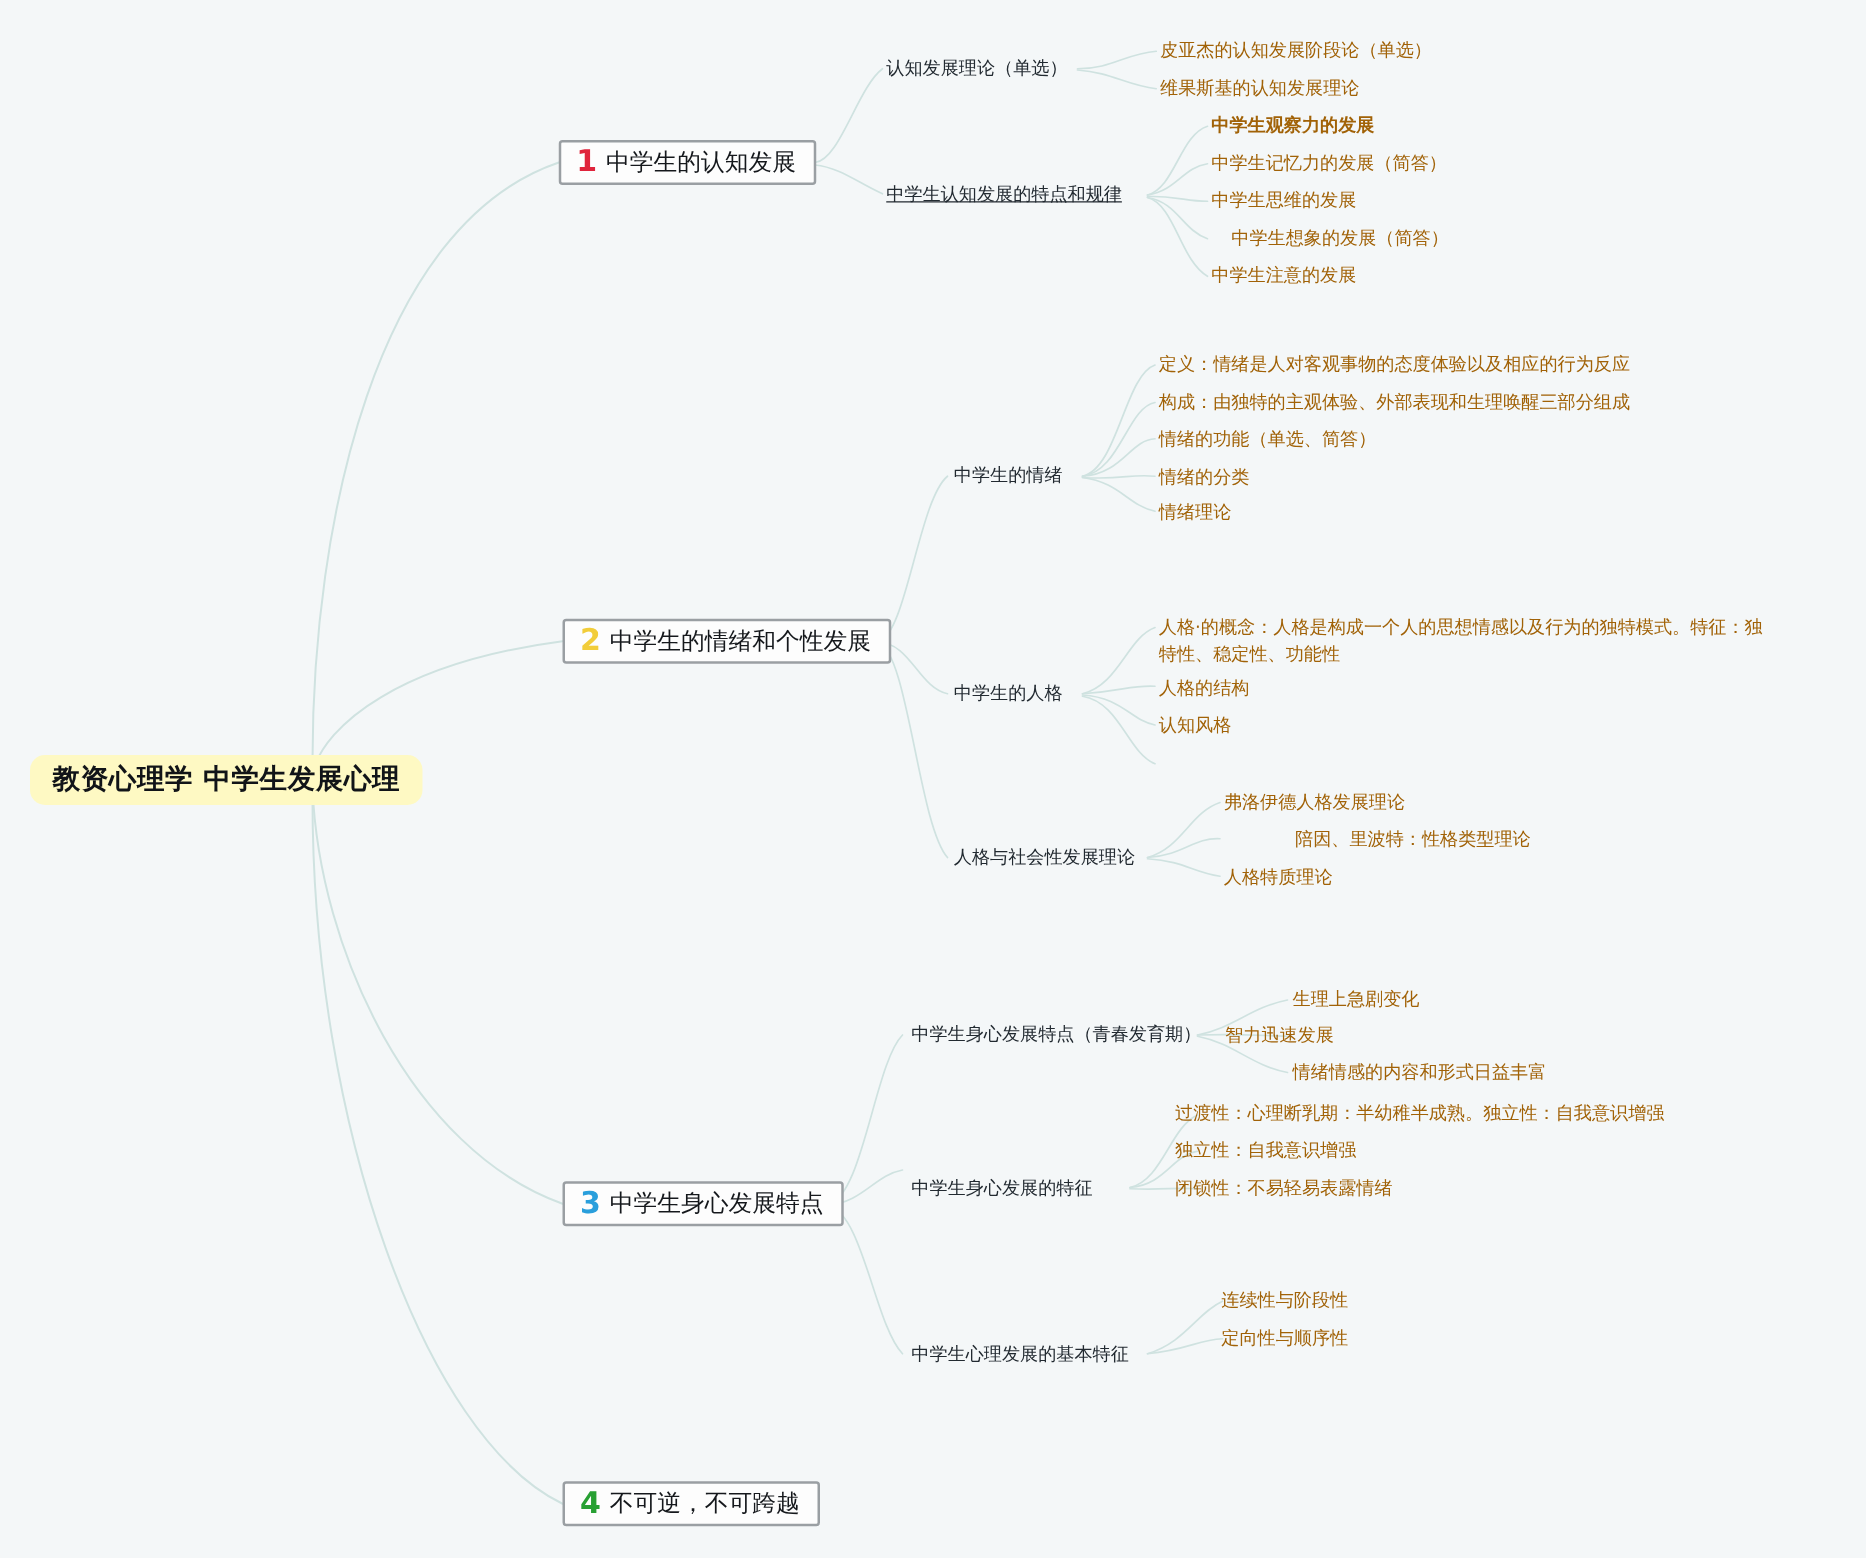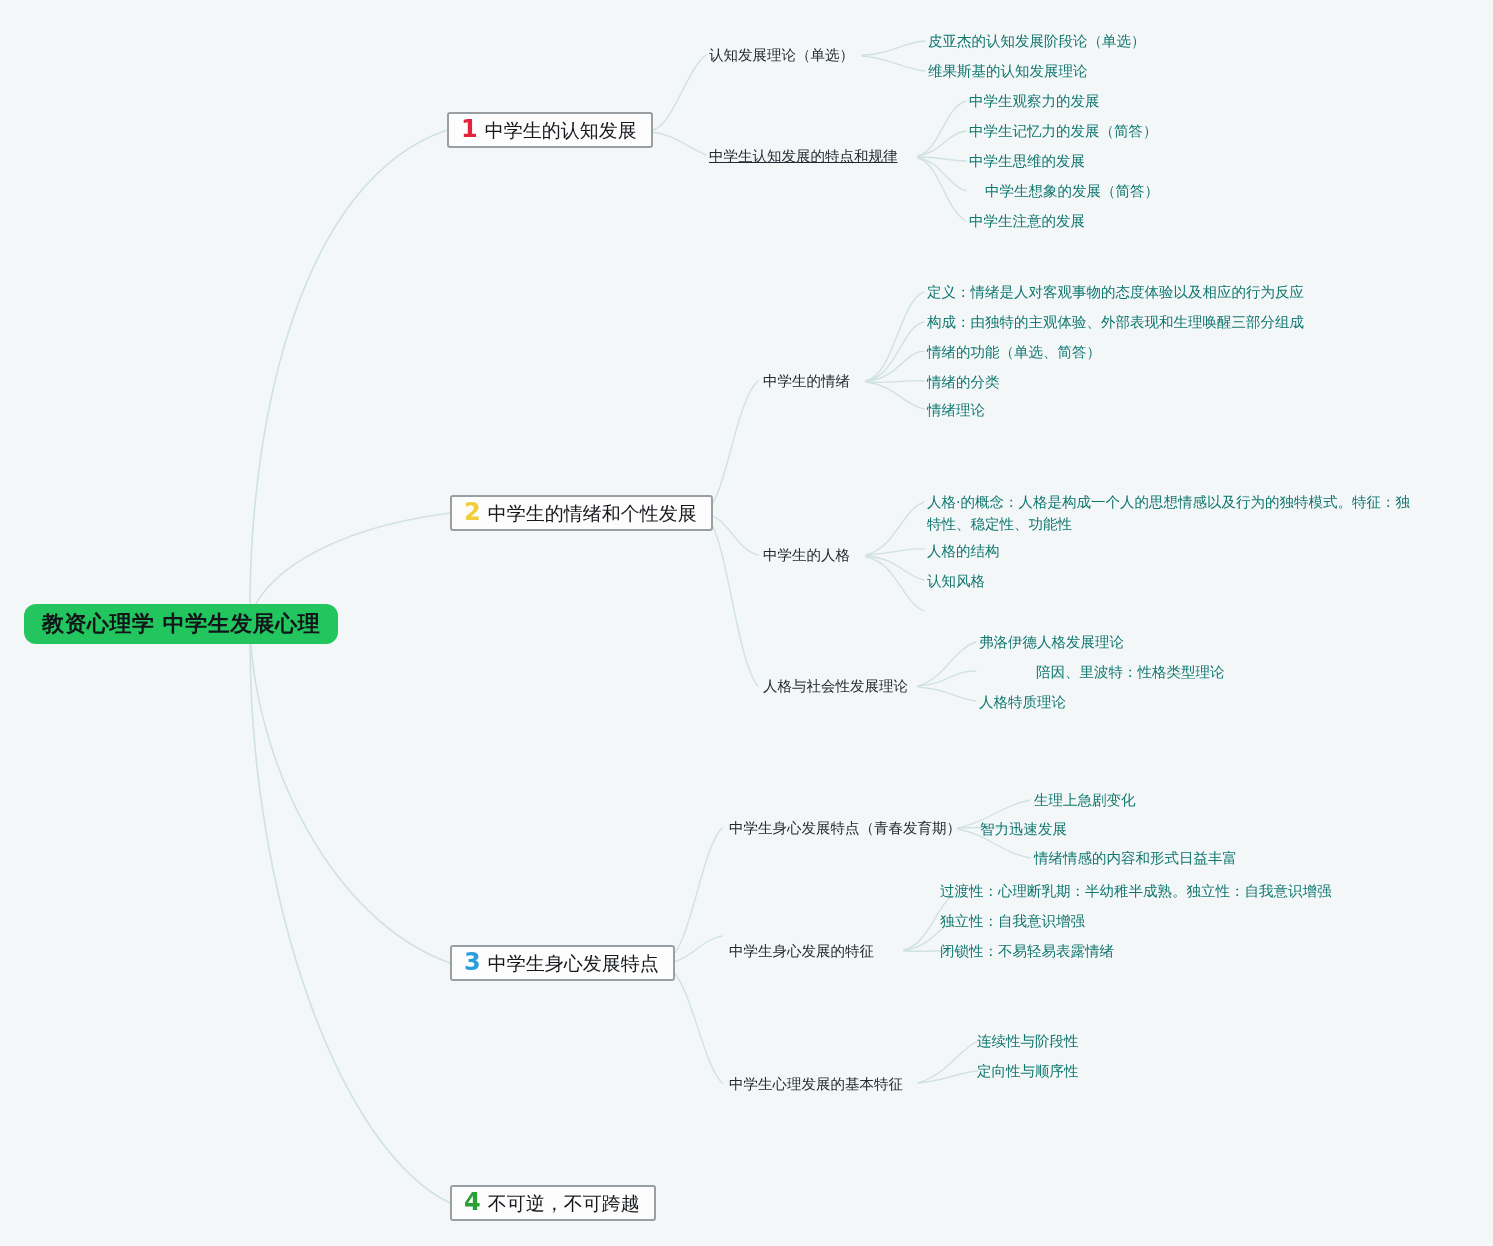--- a/index.html
+++ b/index.html
@@ -34,21 +34,21 @@
 
   
   .root-node {
     position: absolute;
     left: 24px;
     top: 604px;
     height: 40px;
     display: flex;
     align-items: center;
     padding: 2px 18px;
-    background: #22c55e;
+    background: #fef9c3;
     border-radius: 12px;
     box-sizing: border-box;
   }
   .root-node .root-label {
     font-size: 22px;
     font-weight: bold;
     color: #111418;
     letter-spacing: 0.5px;
     white-space: nowrap;
     line-height: 1;
@@ -91,21 +91,21 @@
     font-size: 14.5px;
     color: #232a31;
     line-height: 22px;
     white-space: nowrap;
   }
   .leaf-node.wrap {
     white-space: normal;
     width: 488px;
   }
   .leaf-node.l2 { color: #222a31; }
-  .leaf-node.l3 { color: #0f766e; }
+  .leaf-node.l3 { color: #a16207; }
 </style>
 </head>
 <body>
 
 <div id="mindmap">
 
   <svg id="edges" viewBox="0 0 1493 1246" xmlns="http://www.w3.org/2000/svg">
     <g fill="none" stroke="#cfe2e0" stroke-width="1.6" stroke-linecap="round">
 
       <path d="M250,608 C250,420 300,180 447,130"></path>
@@ -174,21 +174,21 @@
   <div class="branch-node" style="left:447px; top:112px;">
     <span class="branch-num num-1">1</span>
     <span class="branch-label">中学生的认知发展</span>
   </div>
 
   <div class="leaf-node l2" style="left:709px; top:44px;">认知发展理论（单选）</div>
   <div class="leaf-node l3" style="left:928px; top:30px;">皮亚杰的认知发展阶段论（单选）</div>
   <div class="leaf-node l3" style="left:928px; top:60px;text-align:right;">维果斯基的认知发展理论</div>
 
   <div class="leaf-node l2" style="left:709px; top:145px;text-decoration:underline;">中学生认知发展的特点和规律</div>
-  <div class="leaf-node l3" style="left:969px; top:90px;">中学生观察力的发展</div>
+  <div class="leaf-node l3" style="left:969px; top:90px;font-weight:bold;">中学生观察力的发展</div>
   <div class="leaf-node l3" style="left:969px; top:120px;">中学生记忆力的发展（简答）</div>
   <div class="leaf-node l3" style="left:969px; top:150px;">中学生思维的发展</div>
   <div class="leaf-node l3" style="left:969px; top:180px;margin-left:16px;">中学生想象的发展（简答）</div>
   <div class="leaf-node l3" style="left:969px; top:210px;">中学生注意的发展</div>
 
   <div class="branch-node" style="left:450px; top:495px;">
     <span class="branch-num num-2">2</span>
     <span class="branch-label">中学生的情绪和个性发展</span>
   </div>
 

